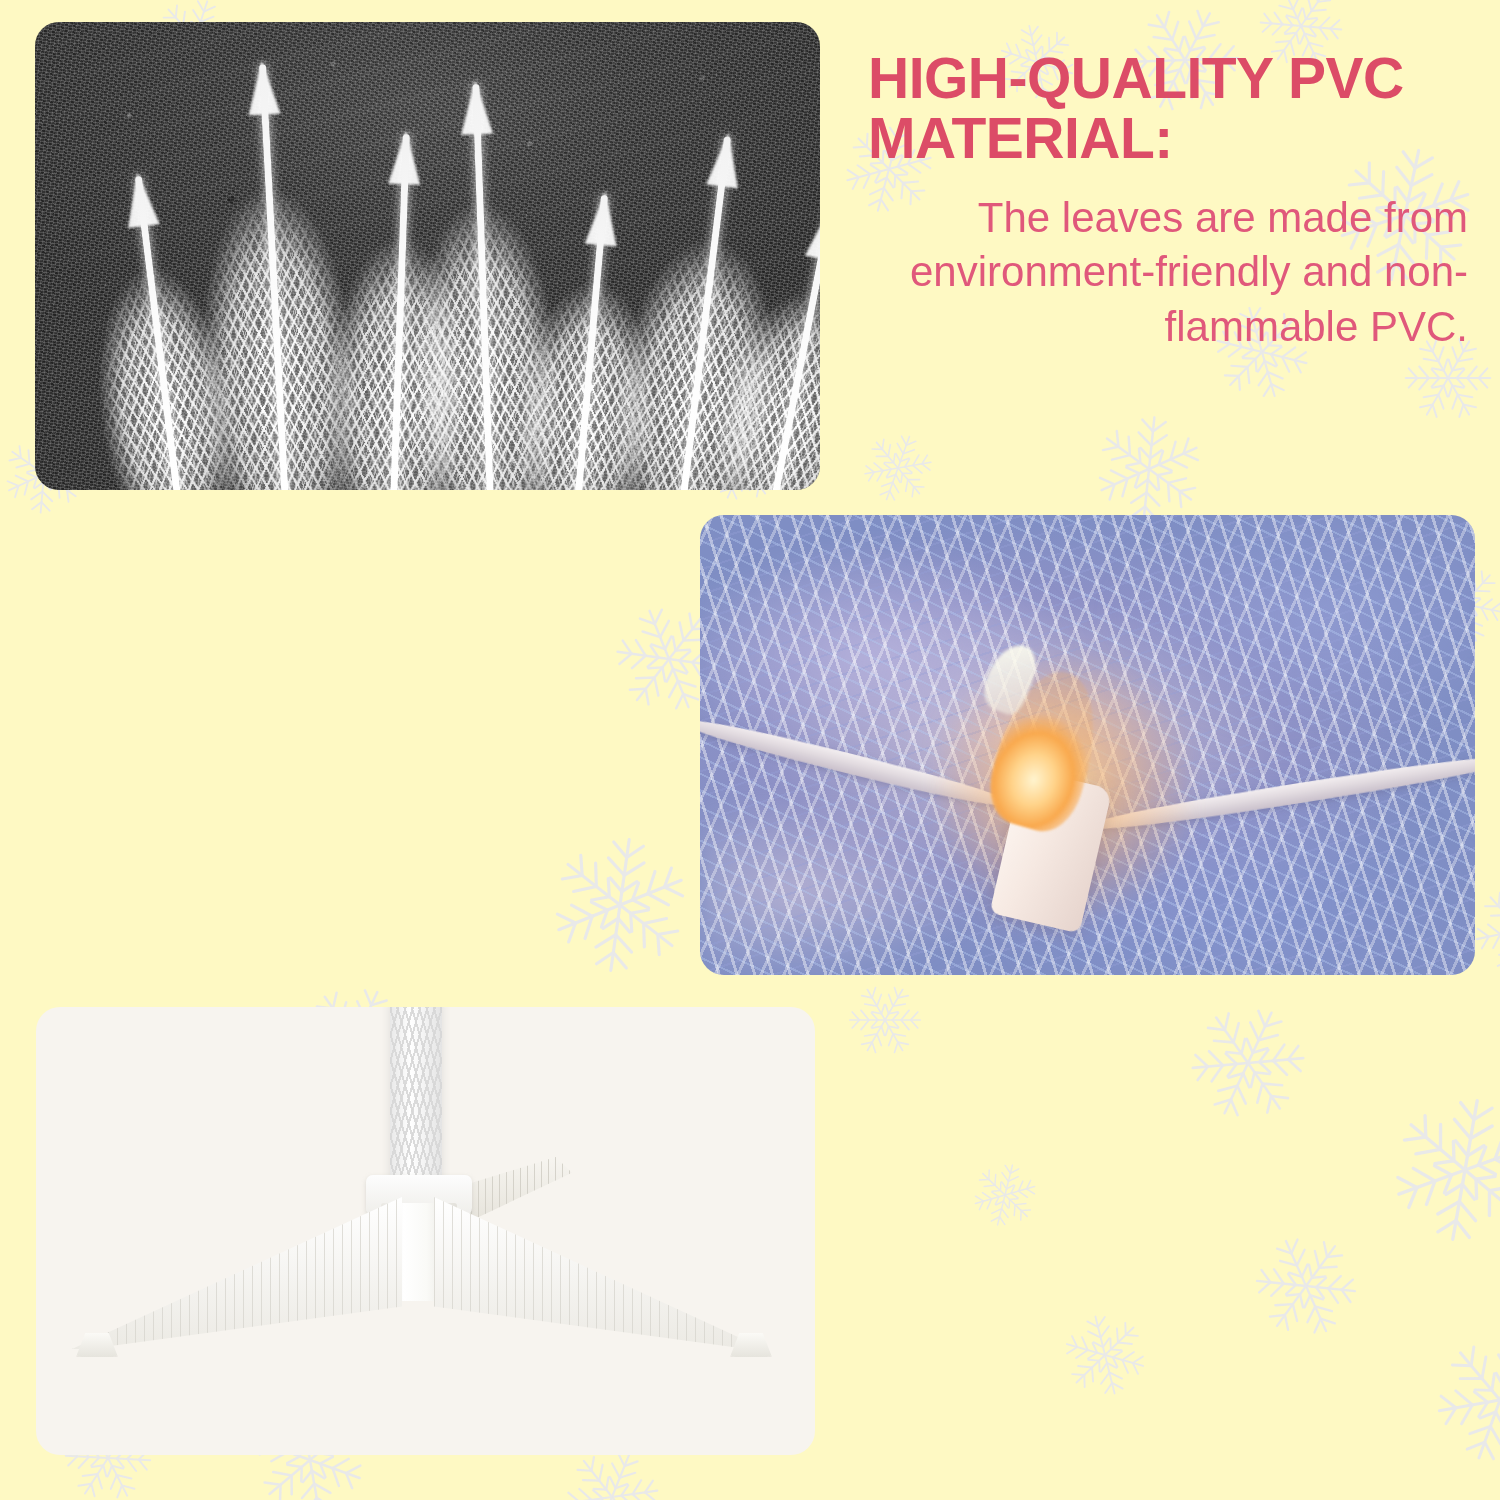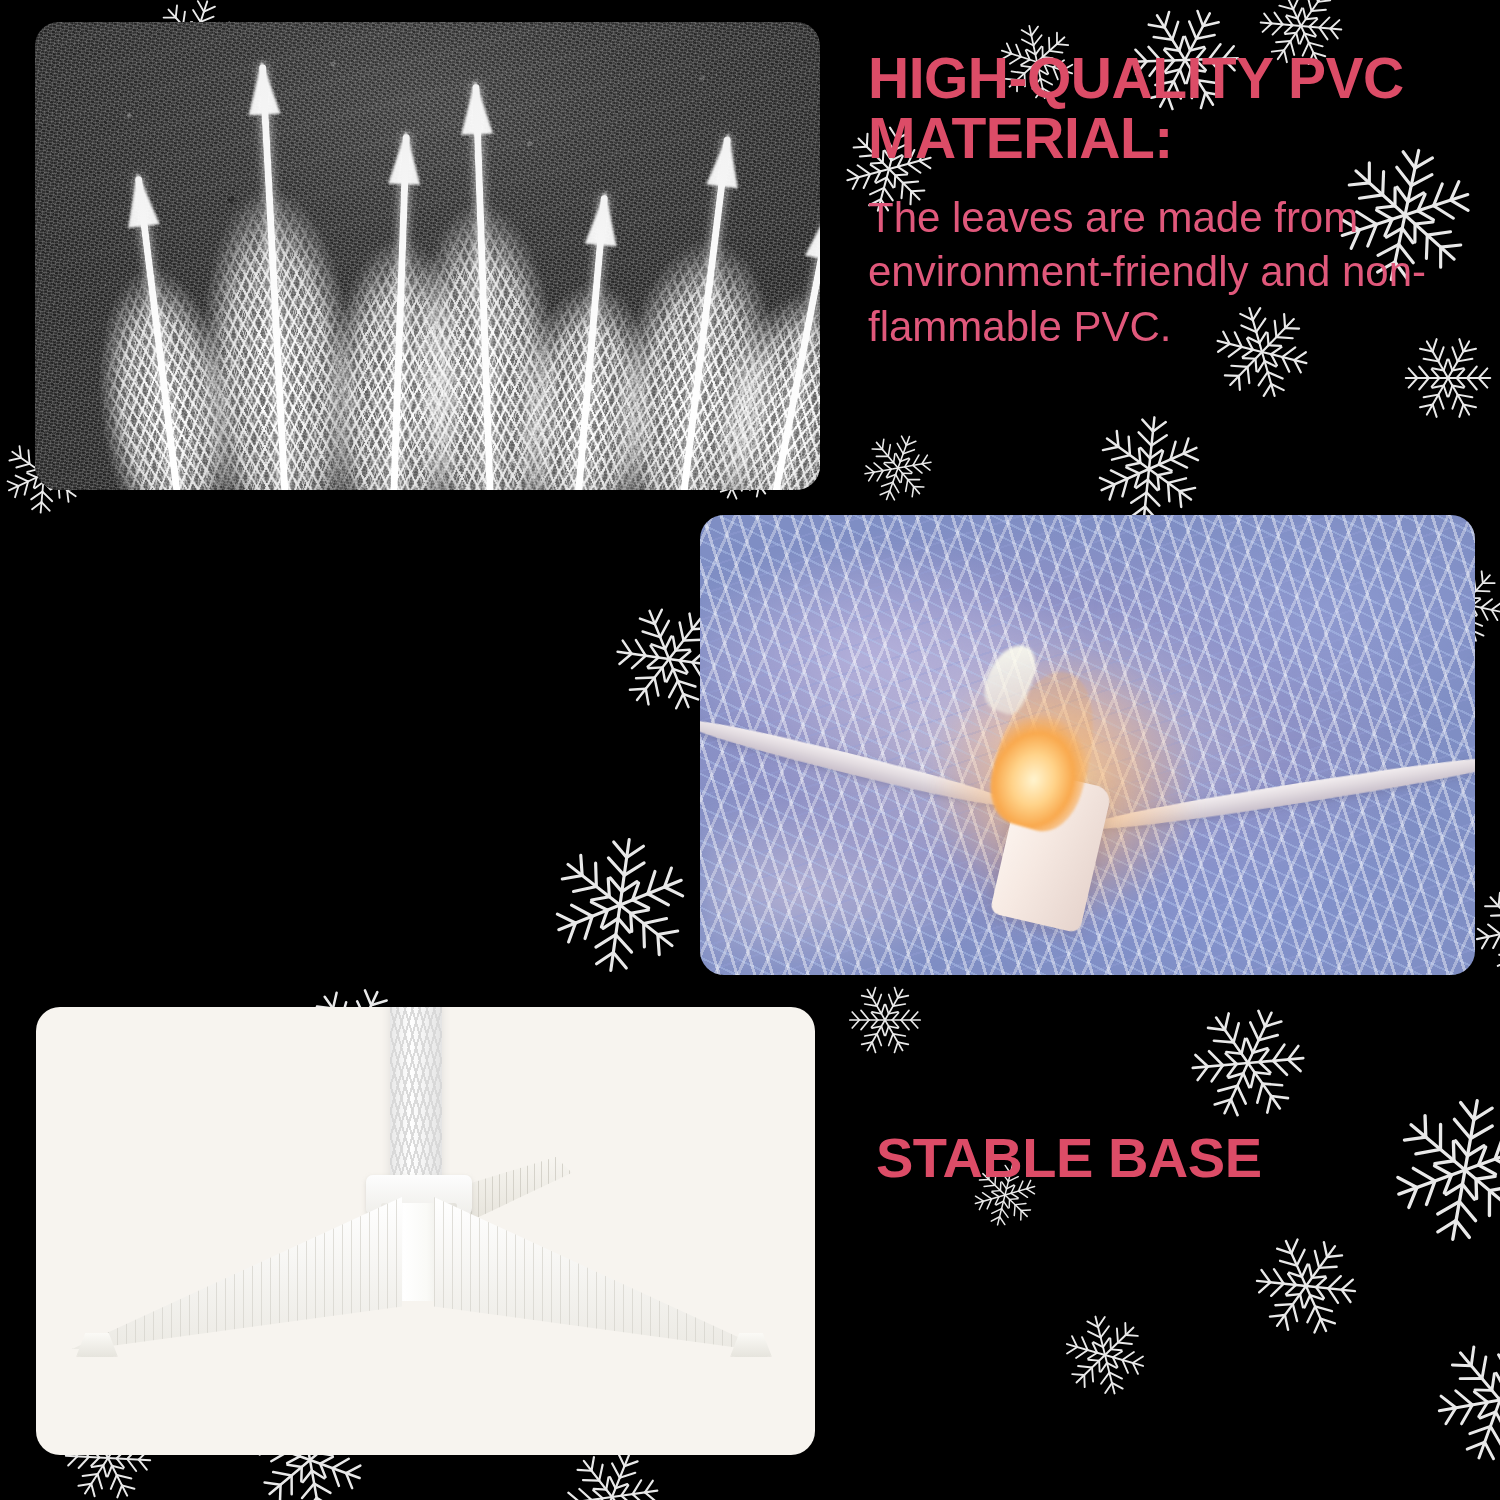--- a/index.html
+++ b/index.html
@@ -12,21 +12,21 @@
     background: #ffffff;
     font-family: "Liberation Sans", sans-serif;
     overflow: hidden;
     position: relative;
   }
 
   #canvas {
     position: relative;
     width: 1500px;
     height: 1500px;
-    background: #000000;
+    background: #fef9c3;
     overflow: hidden;
   }
 
   
   #snow-layer {
     position: absolute;
     inset: 0;
     z-index: 0;
     pointer-events: none;
   }
@@ -266,20 +266,21 @@
     color: #dc4c67;
     font-weight: 700;
     letter-spacing: -0.5px;
     line-height: 1.06;
   }
   .body-copy {
     margin: 0;
     color: #e0587b;
     font-weight: 400;
     line-height: 1.30;
+    text-align: right;
   }
 
   #block-pvc    { left: 868px; top: 48px;   width: 600px; }
   #block-pvc .heading   { font-size: 57px; }
   #block-pvc .body-copy { font-size: 42px; margin-top: 22px; }
 
   #block-prelit { left: 50px; top: 505px; width: 640px; }
   #block-prelit .heading   { font-size: 56px; }
   #block-prelit .body-copy { font-size: 42px; margin-top: 22px; }
 
@@ -2273,16 +2274,15 @@
 
   <div class="text-block" id="block-pvc">
     <h2 class="heading">HIGH-QUALITY PVC MATERIAL:</h2>
     <p class="body-copy">The leaves are made from environment-friendly and non-flammable PVC.</p>
   </div>
 
   <div class="text-block" id="block-prelit">
   </div>
 
   <div class="text-block" id="block-base">
-    <h2 class="heading">STABLE BASE</h2>
   </div>
 
 </div>
 
 </body></html>

